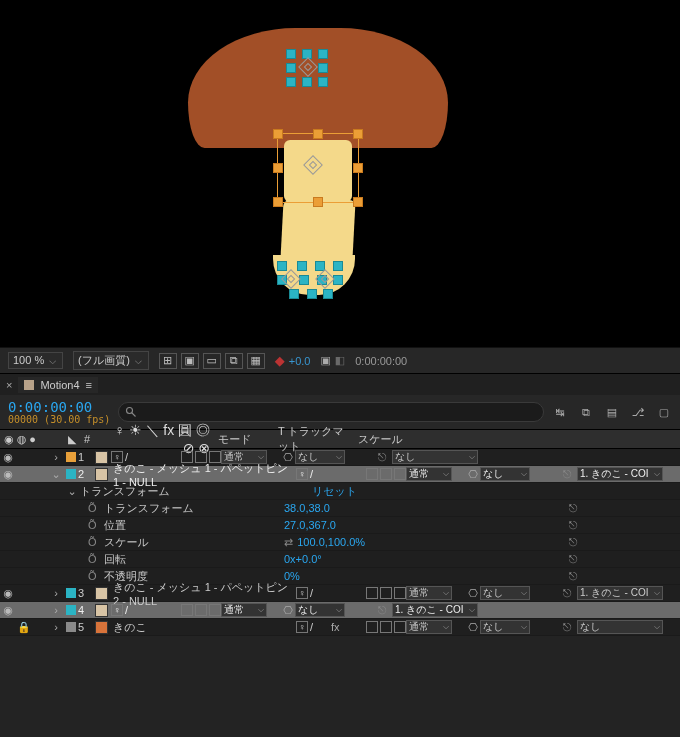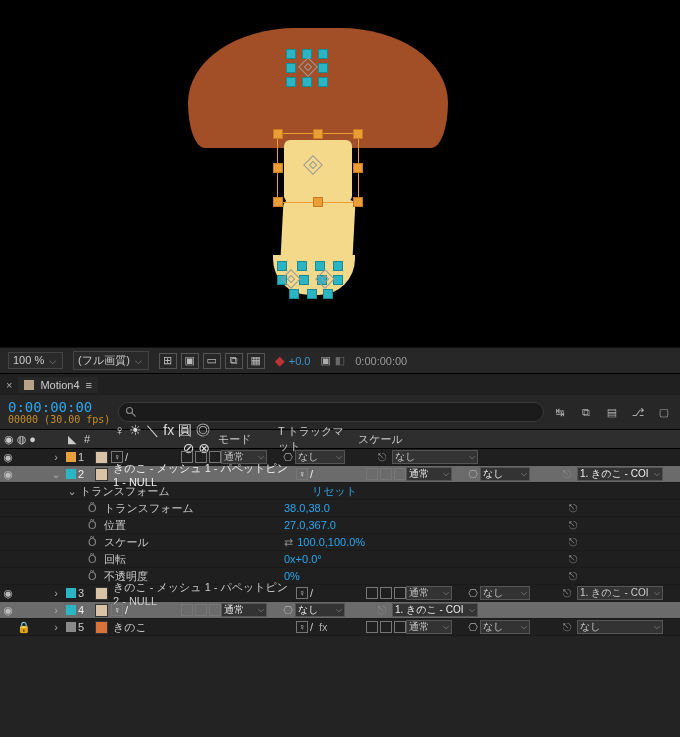--- a/index.html
+++ b/index.html
@@ -383,21 +383,21 @@
       <div class="solo">🔒</div>
       <div class="lock"></div>
     <div class="caret">›</div>
     <div class="chip chip-g"></div>
     <div class="col-num">5</div>
     <div class="swatch ai" style="width:11px;height:11px;background:#d8733a;"></div>
     <div class="layer-name">きのこ</div>
     <div class="switches">
         <span class="sw">♀</span>
         <span>/</span>
-        <span style="margin-left:4px;color:#aaa;">fx</span>
+        <span style="margin-left:16px;color:#aaa;">fx</span>
         <div style="flex:1"></div>
         <span class="sw"></span>
         <span class="sw"></span>
         <span class="sw"></span>
       </div>
     <div class="mode">
         <div class="mini-sel">通常</div>
       </div>
     <div class="tcol">⎔</div>
     <div class="track">

